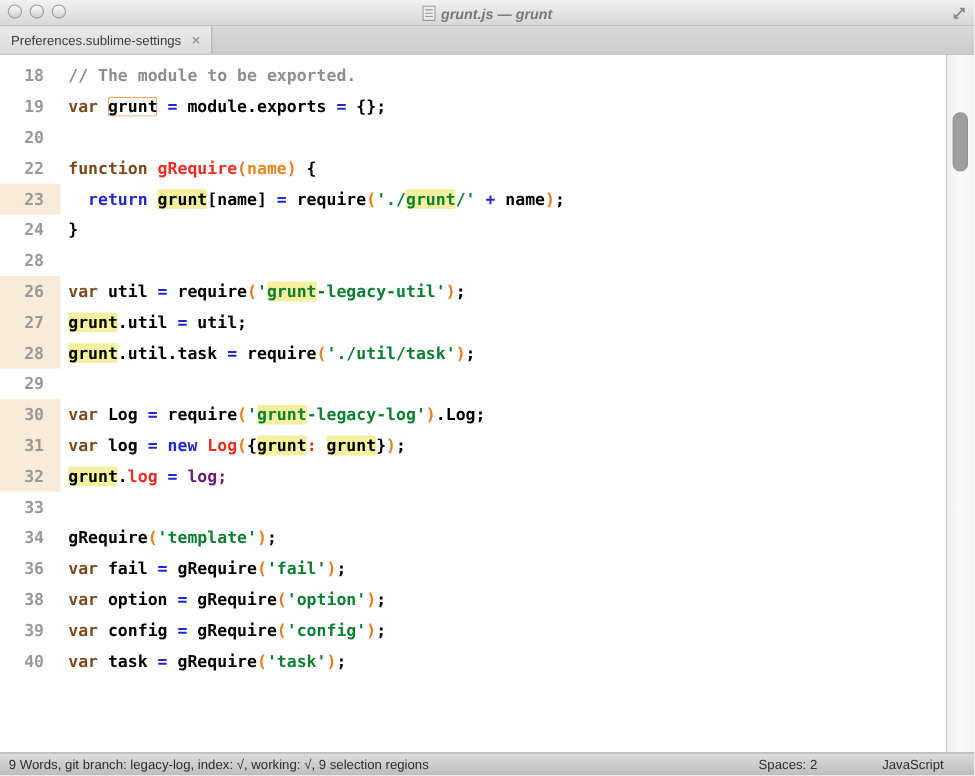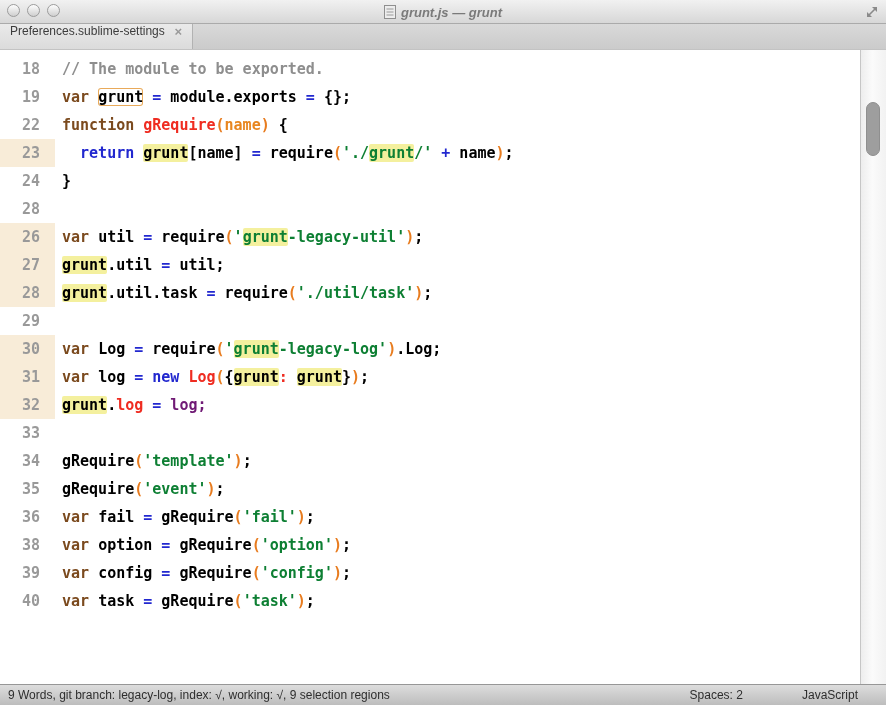--- a/index.html
+++ b/index.html
@@ -30,21 +30,21 @@
   
   .tabbar {
     position:absolute; top:24px; left:0; right:0; height:26px;
     background:linear-gradient(#d9d9d9,#cbcbcb);
     border-bottom:1px solid #c3c3c3;
   }
   .tab {
     position:absolute; left:0; top:0; height:25px; width:193px;
     background:linear-gradient(#eaeaea,#dbdbdb);
     border-right:1px solid #b2b2b2;
-    display:flex; align-items:flex-start; padding:0 10px;
+    display:flex; align-items:center; padding:0 10px;
   }
   .tab-label { font-size:12px; color:#3c3c3c; }
   .tab-close { margin-left:auto; color:#999; font-size:13px; font-weight:bold; cursor:pointer; }
 
   
   .editor {
     position:absolute; top:50px; left:0; right:0; bottom:21px;
     background:#fff; overflow:hidden;
   }
   .code-lines { padding-top:5px; }
@@ -118,20 +118,24 @@
     <div class="code-lines">
         <div class="line">
           <div class="gutter-cell">18</div>
           <div class="code-cell"><span class="tok" style="color: rgb(142, 142, 142);">// The module to be exported.</span></div>
         </div>
         <div class="line">
           <div class="gutter-cell">19</div>
           <div class="code-cell"><span class="tok" style="color: rgb(123, 74, 30);">var </span><span class="tok box" style="color: rgb(0, 0, 0);">grunt</span><span class="tok" style="color: rgb(0, 0, 0);"> </span><span class="tok" style="color: rgb(34, 40, 207);">=</span><span class="tok" style="color: rgb(0, 0, 0);"> module.exports </span><span class="tok" style="color: rgb(34, 40, 207);">=</span><span class="tok" style="color: rgb(0, 0, 0);"> {};</span></div>
         </div>
         <div class="line">
+          <div class="gutter-cell">20</div>
+          <div class="code-cell"></div>
+        </div>
+        <div class="line">
           <div class="gutter-cell">22</div>
           <div class="code-cell"><span class="tok" style="color: rgb(123, 74, 30);">function </span><span class="tok" style="color: rgb(239, 44, 33);">gRequire</span><span class="tok" style="color: rgb(232, 124, 31);">(</span><span class="tok" style="color: rgb(232, 134, 31);">name</span><span class="tok" style="color: rgb(232, 124, 31);">)</span><span class="tok" style="color: rgb(0, 0, 0);"> {</span></div>
         </div>
         <div class="line">
           <div class="gutter-cell hl">23</div>
           <div class="code-cell"><span class="tok" style="color: rgb(0, 0, 0);">  </span><span class="tok" style="color: rgb(34, 40, 207);">return</span><span class="tok" style="color: rgb(0, 0, 0);"> </span><span class="tok sel" style="color: rgb(0, 0, 0);">grunt</span><span class="tok" style="color: rgb(0, 0, 0);">[name] </span><span class="tok" style="color: rgb(34, 40, 207);">=</span><span class="tok" style="color: rgb(0, 0, 0);"> require</span><span class="tok" style="color: rgb(232, 124, 31);">(</span><span class="tok" style="color: rgb(13, 127, 51);">'./</span><span class="tok sel" style="color: rgb(13, 127, 51);">grunt</span><span class="tok" style="color: rgb(13, 127, 51);">/'</span><span class="tok" style="color: rgb(0, 0, 0);"> </span><span class="tok" style="color: rgb(34, 40, 207);">+</span><span class="tok" style="color: rgb(0, 0, 0);"> name</span><span class="tok" style="color: rgb(232, 124, 31);">)</span><span class="tok" style="color: rgb(0, 0, 0);">;</span></div>
         </div>
         <div class="line">
           <div class="gutter-cell">24</div>
           <div class="code-cell"><span class="tok" style="color: rgb(0, 0, 0);">}</span></div>
@@ -168,24 +172,20 @@
           <div class="gutter-cell hl">32</div>
           <div class="code-cell"><span class="tok sel" style="color: rgb(0, 0, 0);">grunt</span><span class="tok" style="color: rgb(0, 0, 0);">.</span><span class="tok" style="color: rgb(239, 44, 33);">log</span><span class="tok" style="color: rgb(0, 0, 0);"> </span><span class="tok" style="color: rgb(34, 40, 207);">=</span><span class="tok" style="color: #701a75;"> log;</span></div>
         </div>
         <div class="line">
           <div class="gutter-cell">33</div>
           <div class="code-cell"></div>
         </div>
         <div class="line">
           <div class="gutter-cell">34</div>
           <div class="code-cell"><span class="tok" style="color: rgb(0, 0, 0);">gRequire</span><span class="tok" style="color: rgb(232, 124, 31);">(</span><span class="tok" style="color: rgb(13, 127, 51);">'template'</span><span class="tok" style="color: rgb(232, 124, 31);">)</span><span class="tok" style="color: rgb(0, 0, 0);">;</span></div>
-        </div>
-        <div class="line">
-          <div class="gutter-cell">35</div>
-          <div class="code-cell"><span class="tok" style="color: rgb(0, 0, 0);">gRequire</span><span class="tok" style="color: rgb(232, 124, 31);">(</span><span class="tok" style="color: rgb(13, 127, 51);">'event'</span><span class="tok" style="color: rgb(232, 124, 31);">)</span><span class="tok" style="color: rgb(0, 0, 0);">;</span></div>
         </div>
         <div class="line">
           <div class="gutter-cell">36</div>
           <div class="code-cell"><span class="tok" style="color: rgb(123, 74, 30);">var </span><span class="tok" style="color: rgb(0, 0, 0);">fail </span><span class="tok" style="color: rgb(34, 40, 207);">=</span><span class="tok" style="color: rgb(0, 0, 0);"> gRequire</span><span class="tok" style="color: rgb(232, 124, 31);">(</span><span class="tok" style="color: rgb(13, 127, 51);">'fail'</span><span class="tok" style="color: rgb(232, 124, 31);">)</span><span class="tok" style="color: rgb(0, 0, 0);">;</span></div>
         </div>
         <div class="line">
           <div class="gutter-cell">38</div>
           <div class="code-cell"><span class="tok" style="color: rgb(123, 74, 30);">var </span><span class="tok" style="color: rgb(0, 0, 0);">option </span><span class="tok" style="color: rgb(34, 40, 207);">=</span><span class="tok" style="color: rgb(0, 0, 0);"> gRequire</span><span class="tok" style="color: rgb(232, 124, 31);">(</span><span class="tok" style="color: rgb(13, 127, 51);">'option'</span><span class="tok" style="color: rgb(232, 124, 31);">)</span><span class="tok" style="color: rgb(0, 0, 0);">;</span></div>
         </div>
         <div class="line">

